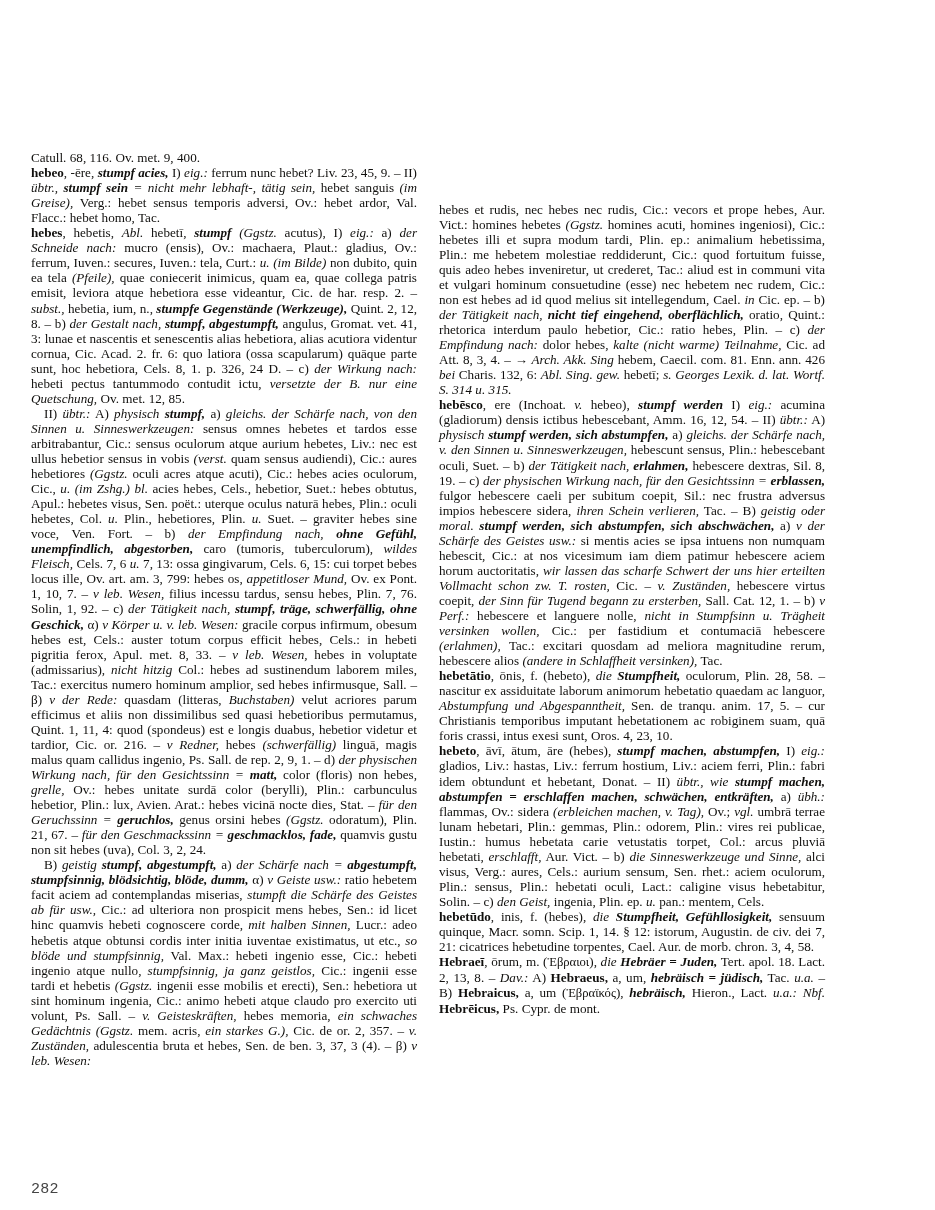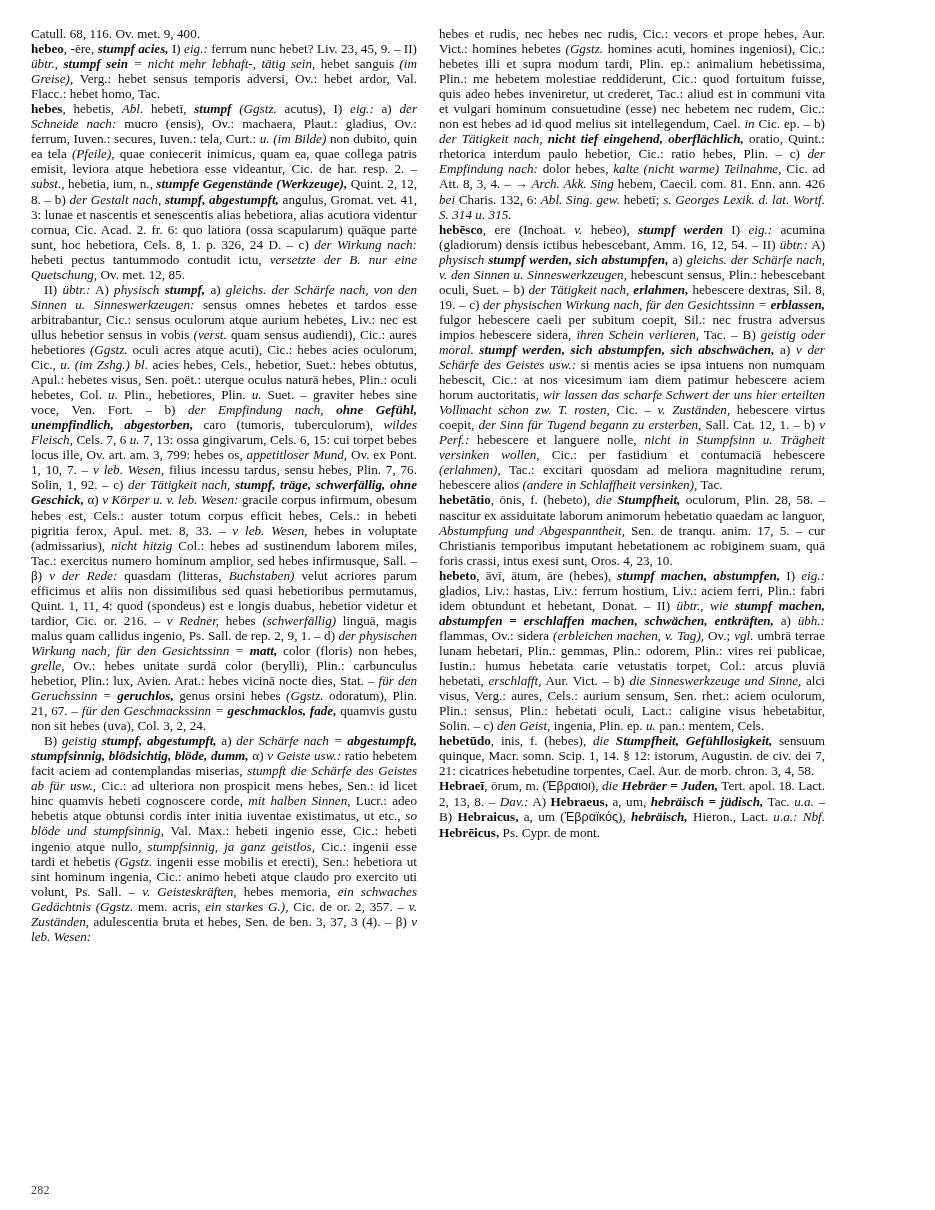--- a/index.html
+++ b/index.html
@@ -19,21 +19,21 @@
     position: absolute;
     left: 0; top: 0;
     width: 935px;
     height: 1210px;
     box-sizing: border-box;
     padding: 26px 36px 0 31px;
   }
   .columns {
     display: flex;
     flex-direction: row;
-    align-items: flex-start;
+    align-items: center;
     gap: 22px;
     height: 1166px;
   }
   .col {
     width: 386px;
     flex: 0 0 386px;
   }
   .col p {
     margin: 0;
     font-size: 13.15px;
@@ -45,29 +45,29 @@
   }
   .col p.indent {
     text-indent: 13px;
   }
   b, .b { font-weight: bold; }
   i, .i { font-style: italic; }
   .bi { font-weight: bold; font-style: italic; }
   .hw {
     font-weight: bold;
   }
-  .grk { font-family: Liberation Sans, sans-serif; font-size: 12.6px; }
+  .grk { font-family: Liberation Serif, serif; font-size: 12.6px; }
   .folio {
     position: absolute;
     left: 31px;
     bottom: 12px;
-    font-size: 12px;
+    font-size: 15px;
     color: #444;
     letter-spacing: 0.3px;
-    font-family: Liberation Serif, serif;
+    font-family: Liberation Mono, monospace;
   }
 </style>
 </head>
 <body>
 
 <div class="page">
   <div class="columns">
 
     <div class="col">
 

